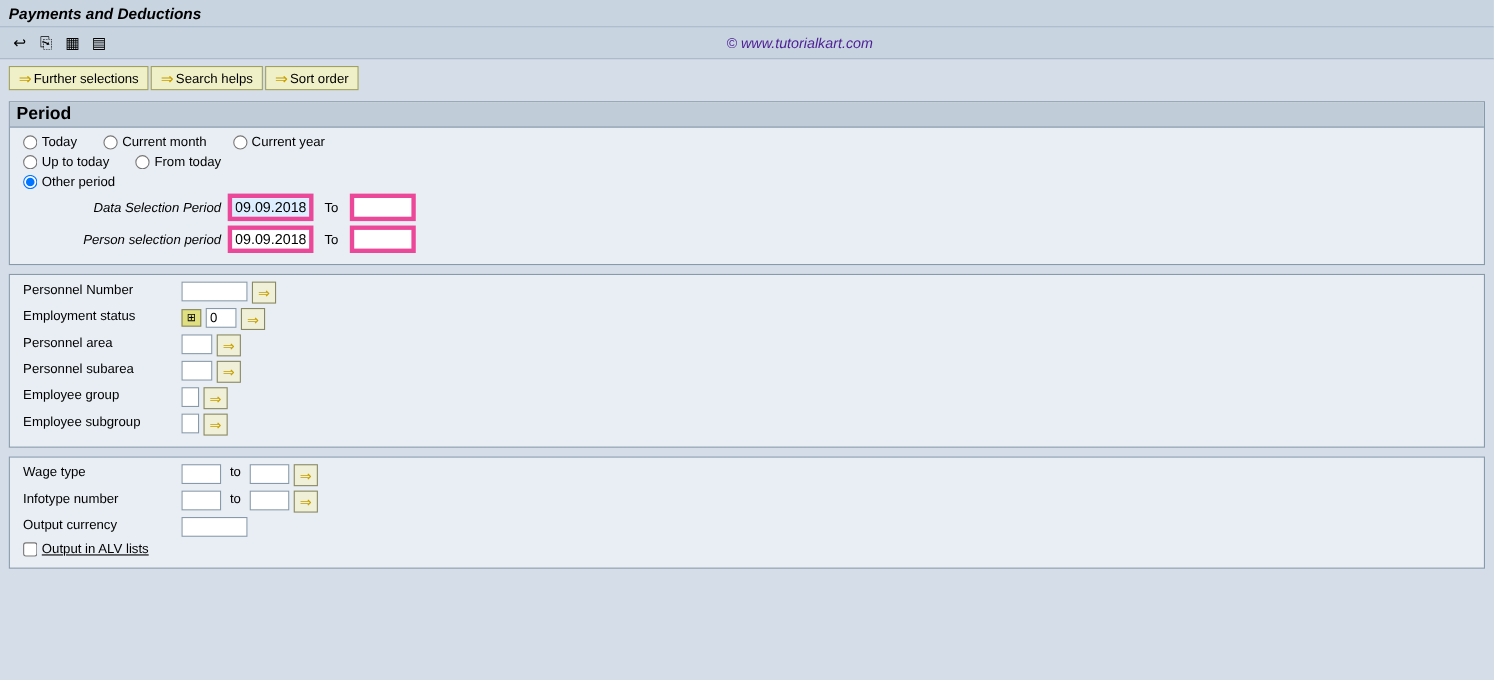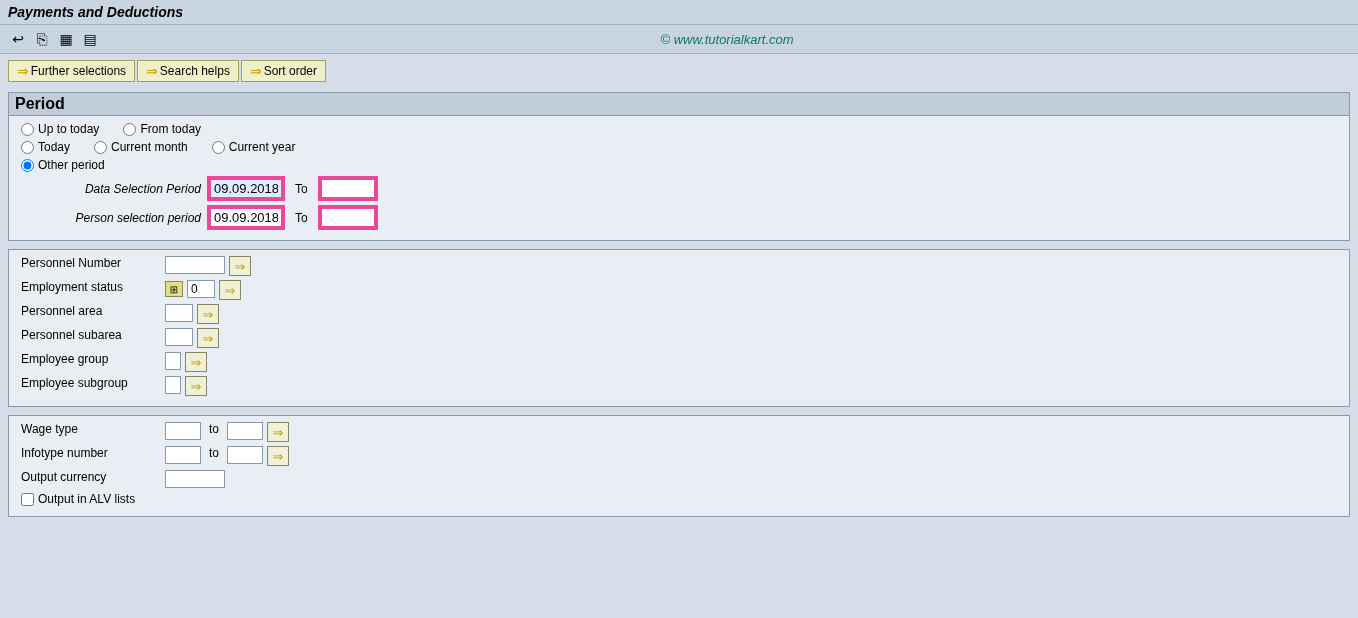--- a/index.html
+++ b/index.html
@@ -30,21 +30,21 @@
       height: 20px;
       display: inline-flex;
       align-items: center;
       justify-content: center;
       cursor: pointer;
       font-size: 14px;
     }
     .watermark {
       flex: 1;
       text-align: center;
-      color: #0f766e;
+      color: #4c1d95;
       font-size: 13px;
       font-style: italic;
     }
     .tabs-bar {
       background: #d4dde8;
       padding: 6px 8px;
       display: flex;
       align-items: center;
       gap: 2px;
     }
@@ -168,20 +168,21 @@
       background: #ddeeff !important;
     }
     .date-input-plain {
       width: 78px !important;
     }
     .checkbox-row {
       display: flex;
       align-items: center;
       gap: 4px;
       margin-bottom: 4px;
+      text-decoration: underline;
     }
   </style>
 </head>
 <body>
 
 <div class="title-bar">
   <span>Payments and Deductions</span>
 </div>
 
 <div class="toolbar">
@@ -208,39 +209,39 @@
 </div>
 
 <div class="main-content">
 
   <div class="section">
     <div class="section-header">Period</div>
     <div class="section-body">
       <div class="period-row">
         <div class="radio-option">
           <input type="radio" name="period" style="">
+          <label>Today</label>
+        </div>
+        <div class="radio-option">
+          <input type="radio" name="period" style="">
+          <label>Current month</label>
+        </div>
+        <div class="radio-option">
+          <input type="radio" name="period" style="">
+          <label>Current year</label>
+        </div>
+      </div>
+      <div class="period-row">
+        <div class="radio-option">
+          <input type="radio" name="period" style="">
           <label>Up to today</label>
         </div>
         <div class="radio-option">
           <input type="radio" name="period" style="">
           <label>From today</label>
-        </div>
-      </div>
-      <div class="period-row">
-        <div class="radio-option">
-          <input type="radio" name="period" style="">
-          <label>Today</label>
-        </div>
-        <div class="radio-option">
-          <input type="radio" name="period" style="">
-          <label>Current month</label>
-        </div>
-        <div class="radio-option">
-          <input type="radio" name="period" style="">
-          <label>Current year</label>
         </div>
       </div>
       <div class="period-row">
         <div class="radio-option">
           <input type="radio" name="period" checked="" style="">
           <label>Other period</label>
         </div>
       </div>
       <div class="data-row" style="margin-left:20px;">
         <label>Data Selection Period</label>

